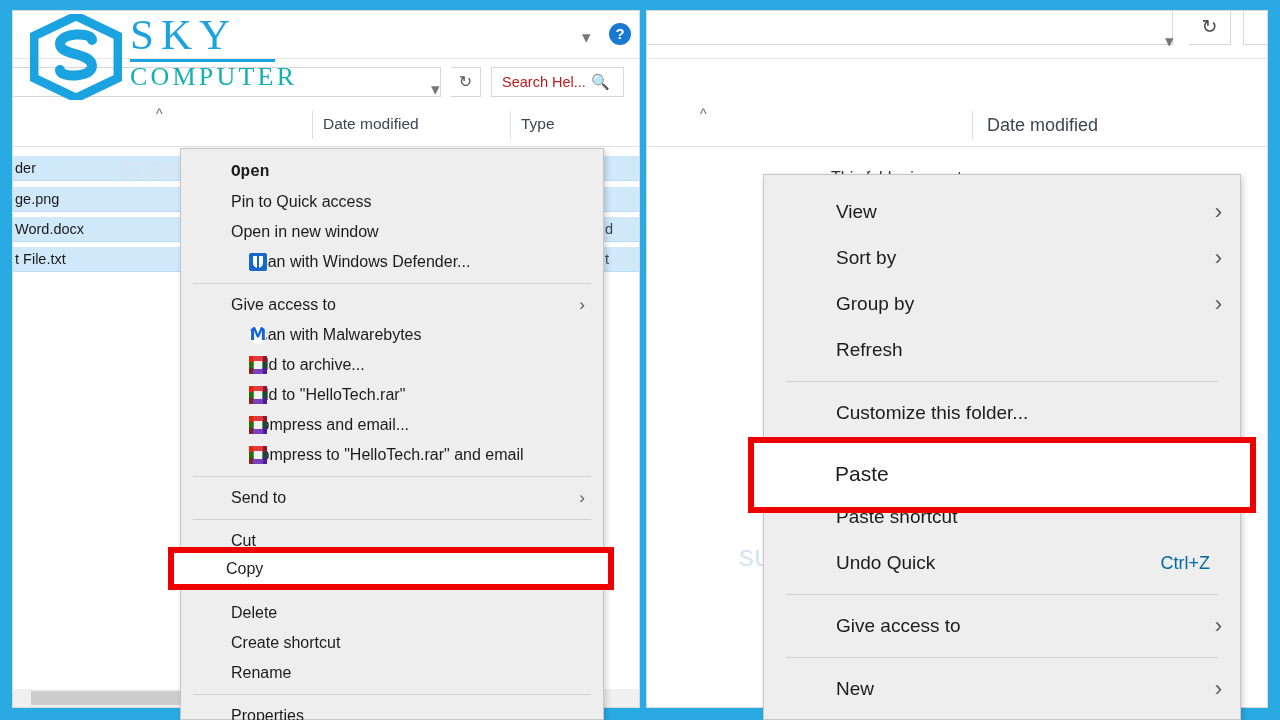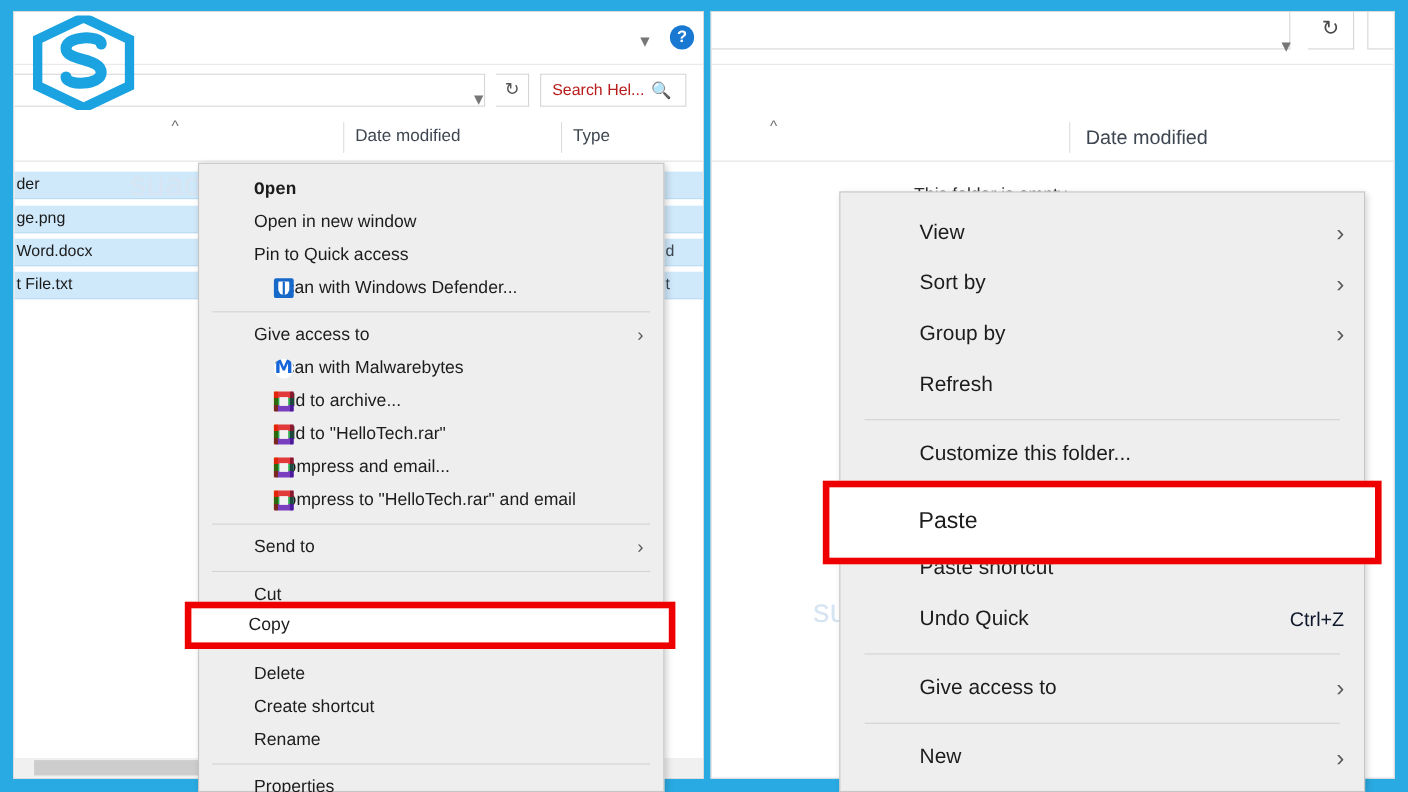--- a/index.html
+++ b/index.html
@@ -219,23 +219,23 @@
   }
   .ctx-arrow {
     position: absolute;
     right: 18px;
     font-size: 17px;
     color: #5a5a5a;
     font-weight: 300;
   }
   .ctx-accel {
     position: absolute;
-    right: 18px;
+    right: 30px;
     font-size: 15px;
-    color: #0f172a;
+    color: #0369a1;
   }
   .ctx-ico {
     position: absolute;
     left: 18px;
     width: 18px; height: 18px;
   }
 
   
   .ico-defender {
     background: #1668c9;
@@ -397,32 +397,37 @@
     <span class="empty-text" style="left:184px; top:158px;">This folder is empty.</span>
 
     <span class="watermark" style="left:92px; top:528px;">suachuamaytinhdanang.com</span>
   </div>
 
   <div class="logo-wrap">
     <svg width="92" height="86" viewBox="0 0 92 86" style="position:absolute;left:0;top:6px;">
       <polygon points="46,2 88,22 88,64 46,84 4,64 4,22" fill="none" stroke="#1aa3e0" stroke-width="9"></polygon>
       <path d="M62 26 C62 18, 30 18, 30 30 C30 42, 62 38, 62 52 C62 64, 30 64, 30 56" fill="none" stroke="#1aa3e0" stroke-width="10" stroke-linecap="round"></path>
     </svg>
+    <div class="logo-text">
+      <div class="logo-sky">SKY</div>
+      <div class="logo-rule"></div>
+      <div class="logo-computer">COMPUTER</div>
+    </div>
   </div>
 
   <div class="ctx" style="left:180px; top:148px; width:424px; height:572px;">
 
     <div class="ctx-item bold" style="margin-top:8px;font-family:Liberation Mono, monospace;">
       <span>Open</span>
     </div>
     <div class="ctx-item">
+      <span>Pin to Quick access</span>
+    </div>
+    <div class="ctx-item">
       <span>Open in new window</span>
-    </div>
-    <div class="ctx-item">
-      <span>Pin to Quick access</span>
     </div>
     <div class="ctx-item">
       <span class="ctx-ico ico-defender"></span>
       <span>Scan with Windows Defender...</span>
     </div>
 
     <div class="ctx-sep"></div>
 
     <div class="ctx-item">
       <span>Give access to</span>

